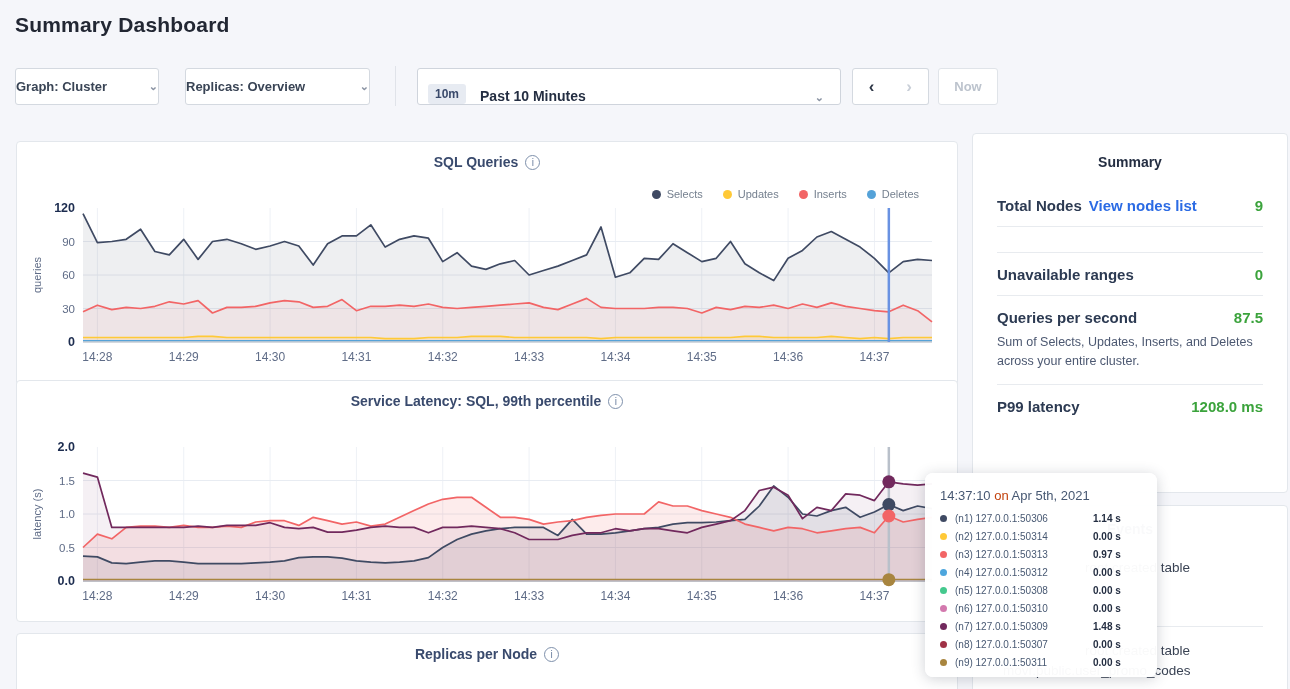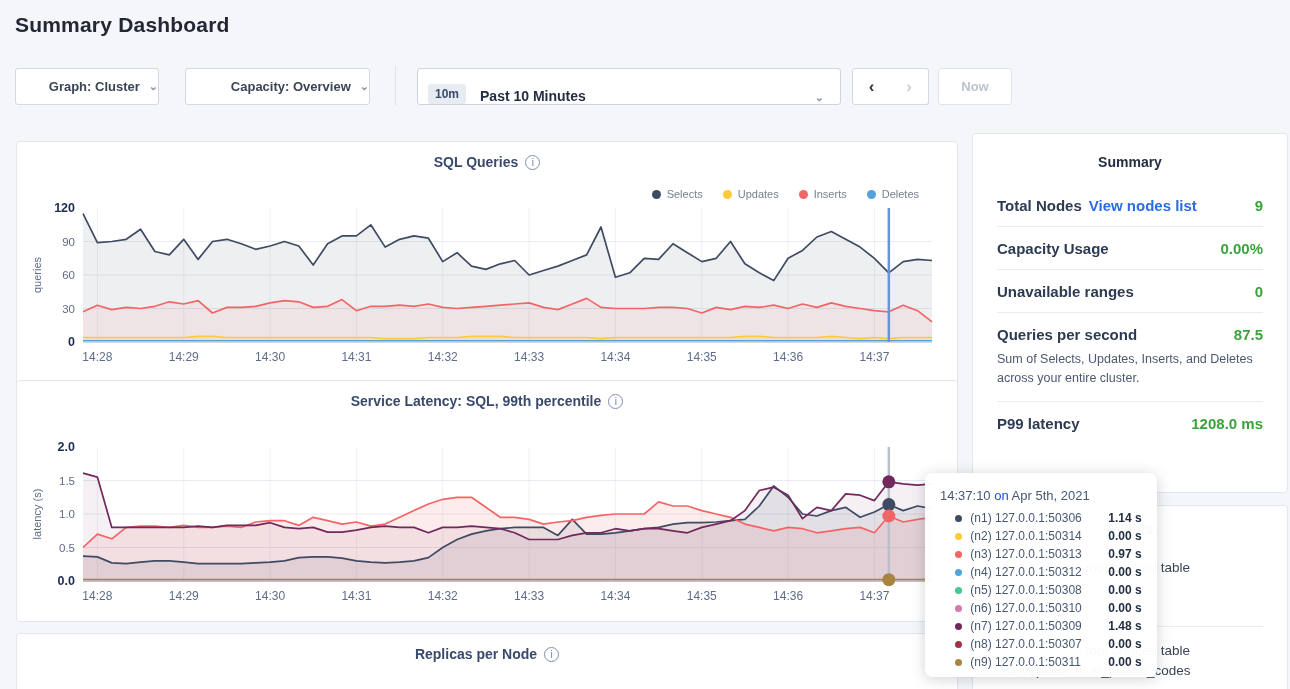--- a/index.html
+++ b/index.html
@@ -2,29 +2,29 @@
 <html><head>
 <meta charset="utf-8">
 <style>
   * { margin:0; padding:0; box-sizing:border-box; }
   html,body { width:1290px; height:689px; overflow:hidden; }
   body { background:#f5f6fa; font-family:"Liberation Sans", sans-serif; position:relative; color:#242e42; }
 
   .page-title { position:absolute; left:15px; top:13px; font-size:21px; font-weight:600; color:#222733; letter-spacing:.2px; }
 
   
-  .ctrl { position:absolute; top:68px; height:37px; background:#fff; border:1px solid #d4d9e0; border-radius:3px; display:flex; align-items:center; justify-content:flex-end; font-size:13px; font-weight:bold; color:#394455; cursor:pointer; }
+  .ctrl { position:absolute; top:68px; height:37px; background:#fff; border:1px solid #d4d9e0; border-radius:3px; display:flex; align-items:center; justify-content:space-between; font-size:13px; font-weight:bold; color:#394455; cursor:pointer; }
   .chev { color:#8a93a3; font-size:11px; margin-left:9px; font-weight:bold; }
   .divider-v { position:absolute; left:395px; top:66px; height:40px; width:1px; background:#e0e3e9; }
   .timebox { position:absolute; left:417px; top:68px; width:424px; height:37px; background:#fff; border:1px solid #cfd4dc; border-radius:3px; display:flex; align-items:flex-end; cursor:pointer; }
   .timebadge { background:#e7ebf2; color:#3a4a6b; font-size:12px; font-weight:bold; border-radius:3px; padding:3px 7px; margin-left:10px; }
   .timelabel { font-size:14px; font-weight:bold; color:#242e42; margin-left:14px; }
   .timebox .chev { position:absolute; right:16px; }
   .navbtn { position:absolute; top:68px; height:37px; width:39px; background:#fff; border:1px solid #d4d9e0; display:flex; align-items:center; justify-content:center; font-size:17px; font-weight:bold; }
-  .nowbtn { position:absolute; top:68px; left:938px; height:37px; width:74px; background:#fff; border:1px solid #e0e4e9; border-radius:3px; display:flex; align-items:center; justify-content:center; font-size:13px; font-weight:bold; color:#bcc3cd; }
+  .nowbtn { position:absolute; top:68px; left:938px; height:37px; width:60px; background:#fff; border:1px solid #e0e4e9; border-radius:3px; display:flex; align-items:center; justify-content:center; font-size:13px; font-weight:bold; color:#bcc3cd; }
 
   
   .panel { position:absolute; background:#fff; border:1px solid #e3e7ec; border-radius:4px; }
   .chart-panel { left:16px; width:942px; }
   .chart-title { position:absolute; top:11px; left:0; width:100%; text-align:center; font-size:14px; font-weight:bold; color:#394a6d; }
   .chart-title .t { vertical-align:middle; }
   .info-icon { display:inline-block; vertical-align:middle; width:15px; height:15px; border:1px solid #7e90ab; border-radius:50%; color:#6e82a1; font-size:10px; line-height:14px; text-align:center; font-weight:normal; font-style:normal; margin-left:7px; }
   .legend { position:absolute; top:46px; right:38px; display:flex; gap:20px; }
   .legend-item { display:flex; align-items:center; gap:6px; font-size:11px; color:#75808f; }
   .dot { width:9px; height:9px; border-radius:50%; flex:0 0 auto; }
@@ -46,37 +46,37 @@
   .events-panel { top:505px; height:230px; }
   .events-title { text-align:center; font-size:14px; font-weight:bold; color:#394a6d; padding-top:15px; }
   .ev-row1-l1 { position:absolute; left:112px; top:54px; font-size:13.5px; color:#3a4354; }
   .ev-div { position:absolute; left:24px; right:24px; top:120px; height:1px; background:#e8ebef; }
   .ev-row2-l1 { position:absolute; left:112px; top:137px; font-size:13.5px; color:#3a4354; }
   .ev-row2-l2 { position:absolute; left:30px; top:157px; font-size:13.5px; color:#3a4354; }
 
   
   .tooltip { position:absolute; left:925px; top:473px; width:232px; height:204px; background:rgba(255,255,255,0.97); border-radius:8px; box-shadow:0 2px 14px rgba(40,50,70,0.22); z-index:30; padding:15px 0 0 15px; }
   .tt-head { font-size:13px; color:#475872; margin-bottom:6px; }
-  .tt-head .on { color:#1d4ed8; }
-  .tt-row { display:flex; align-items:center; height:18px; font-size:12px; color:#475872;justify-content:center; }
+  .tt-head .on { color:#c2410c; }
+  .tt-row { display:flex; align-items:center; height:18px; font-size:10px; color:#475872; }
   .tt-row .dot { width:7px; height:7px; margin-right:8px; }
   .tt-name { width:138px; }
   .tt-val { font-weight:bold; color:#242e42; }
 </style>
 </head>
 <body>
 
 <div class="page-title">Summary Dashboard</div>
 
 <div class="ctrl" style="left:15px; width:144px;">
   <span>Graph: Cluster</span>
   <span class="chev">⌄</span>
 </div>
 <div class="ctrl" style="left:185px; width:185px;">
-  <span>Capacity: Overview</span>
+  <span>Replicas: Overview</span>
   <span class="chev">⌄</span>
 </div>
 <div class="divider-v"></div>
 <div class="timebox">
   <span class="timebadge">10m</span>
   <span class="timelabel">Past 10 Minutes</span>
   <span class="chev">⌄</span>
 </div>
 <div class="navbtn" style="left:852px; border-radius:3px 0 0 3px; color:#2c3545;">‹</div>
 <div class="navbtn" style="left:890px; border-radius:0 3px 3px 0; border-left:none; color:#c9cfd8;">›</div>
@@ -218,24 +218,20 @@
   <div class="summary-title">Summary</div>
   <div class="sum-body">
     <div class="sum-row">
       <div class="sum-line">
         <span class="sum-label">Total Nodes</span>
         <span class="sum-link">View nodes list</span>
         <span class="sum-value">9</span>
       </div>
     </div>
     <div class="sum-row">
-      <div class="sum-line">
-        <span class="sum-label">Capacity Usage</span>
-        <span class="sum-value">0.00%</span>
-      </div>
     </div>
     <div class="sum-row">
       <div class="sum-line">
         <span class="sum-label">Unavailable ranges</span>
         <span class="sum-value">0</span>
       </div>
     </div>
     <div class="sum-row">
       <div class="sum-line">
         <span class="sum-label">Queries per second</span>

